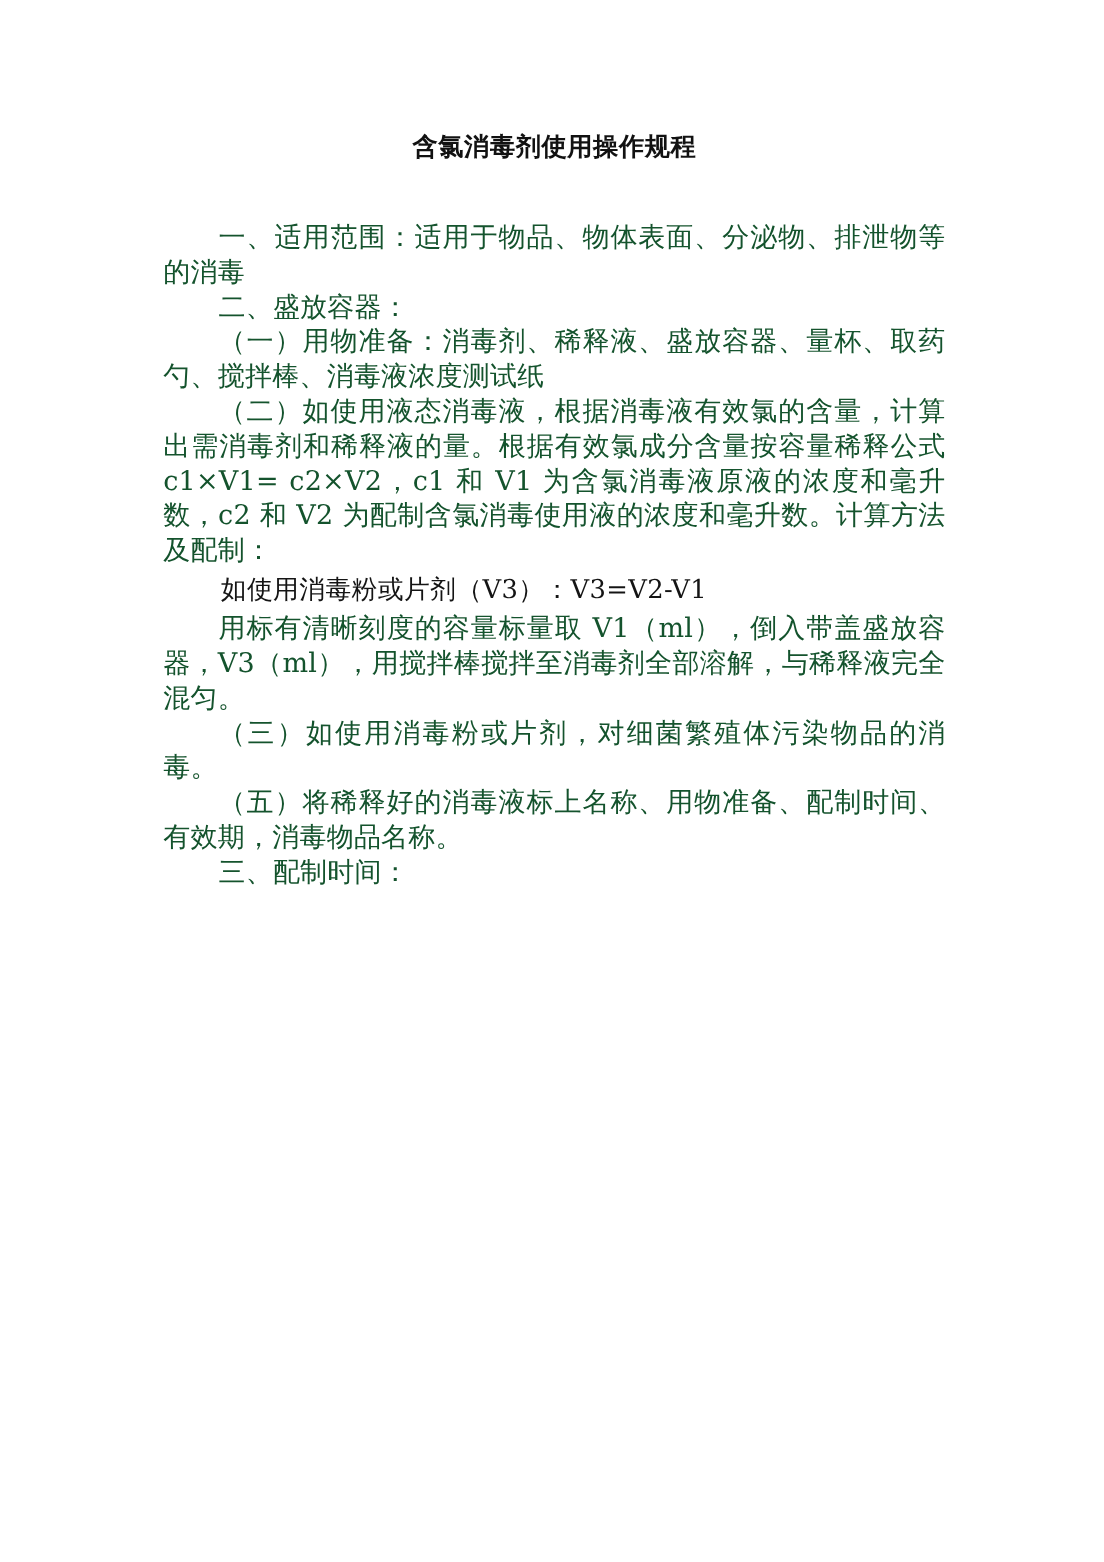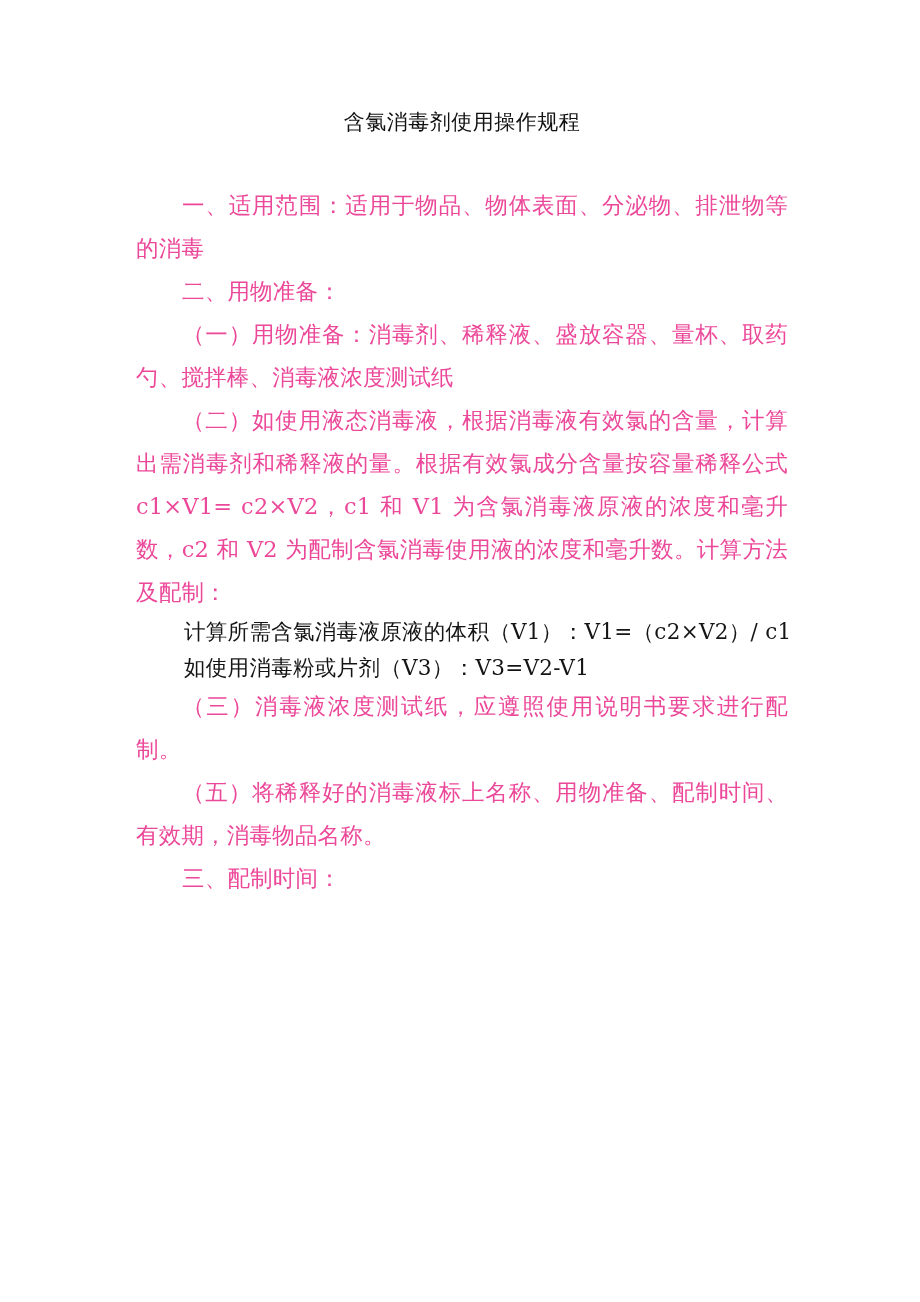--- a/index.html
+++ b/index.html
@@ -20,39 +20,39 @@
     -webkit-font-smoothing: antialiased;
   }
   .doc-body {
     position: absolute;
     left: 136px;
     top: 104px;
     width: 652px;
   }
   .doc-title {
     font-family: "DejaVu Sans", "Liberation Sans", sans-serif;
-    font-weight: normal;
+    font-weight: bold;
     font-size: 21px;
     line-height: 28px;
     text-align: center;
     letter-spacing: 0.5px;
     margin: 0 0 0 0;
     padding-top: 4px;
     color: #111111;
   }
   .title-gap { height: 48px; }
 
   .para {
     font-size: 22.5px;
-    line-height: 43px;
+    line-height: 29px;
     text-align: justify;
     text-justify: inter-ideograph;
     letter-spacing: 0.2px;
     margin: 0;
-    color: #ec4899;
+    color: #14532d;
     word-break: break-all;
   }
   .para.indent {
     text-indent: 46px;
   }
   
   .formula-block {
     margin: 0;
   }
   .formula-line {
@@ -71,33 +71,33 @@
 <div class="page">
 
   <div class="doc-body">
 
     <h1 class="doc-title">含氯消毒剂使用操作规程</h1>
 
     <div class="title-gap"></div>
 
     <p class="para indent">一、适用范围：适用于物品、物体表面、分泌物、排泄物等的消毒</p>
 
-    <p class="para indent">二、用物准备：</p>
+    <p class="para indent">二、盛放容器：</p>
 
     <p class="para indent">（一）用物准备：消毒剂、稀释液、盛放容器、量杯、取药勺、搅拌棒、消毒液浓度测试纸</p>
 
     <p class="para indent">（二）如使用液态消毒液，根据消毒液有效氯的含量，计算出需消毒剂和稀释液的量。根据有效氯成分含量按容量稀释公式 c1×V1= c2×V2，c1 和 V1 为含氯消毒液原液的浓度和毫升数，c2 和 V2 为配制含氯消毒使用液的浓度和毫升数。计算方法及配制：</p>
 
     <div class="formula-block">
-      <p class="formula-line">计算所需含氯消毒液原液的体积（V1）：V1=（c2×V2）/ c1</p>
       <p class="formula-line">如使用消毒粉或片剂（V3）：V3=V2-V1</p>
     </div>
 
+    <p class="para indent">用标有清晰刻度的容量标量取 V1（ml），倒入带盖盛放容器，V3（ml），用搅拌棒搅拌至消毒剂全部溶解，与稀释液完全混匀。</p>
 
-    <p class="para indent">（三）消毒液浓度测试纸，应遵照使用说明书要求进行配制。</p>
+    <p class="para indent">（三）如使用消毒粉或片剂，对细菌繁殖体污染物品的消毒。</p>
 
 
     <p class="para indent">（五）将稀释好的消毒液标上名称、用物准备、配制时间、有效期，消毒物品名称。</p>
 
 
     <p class="para indent">三、配制时间：</p>
 
 
   </div>
 

